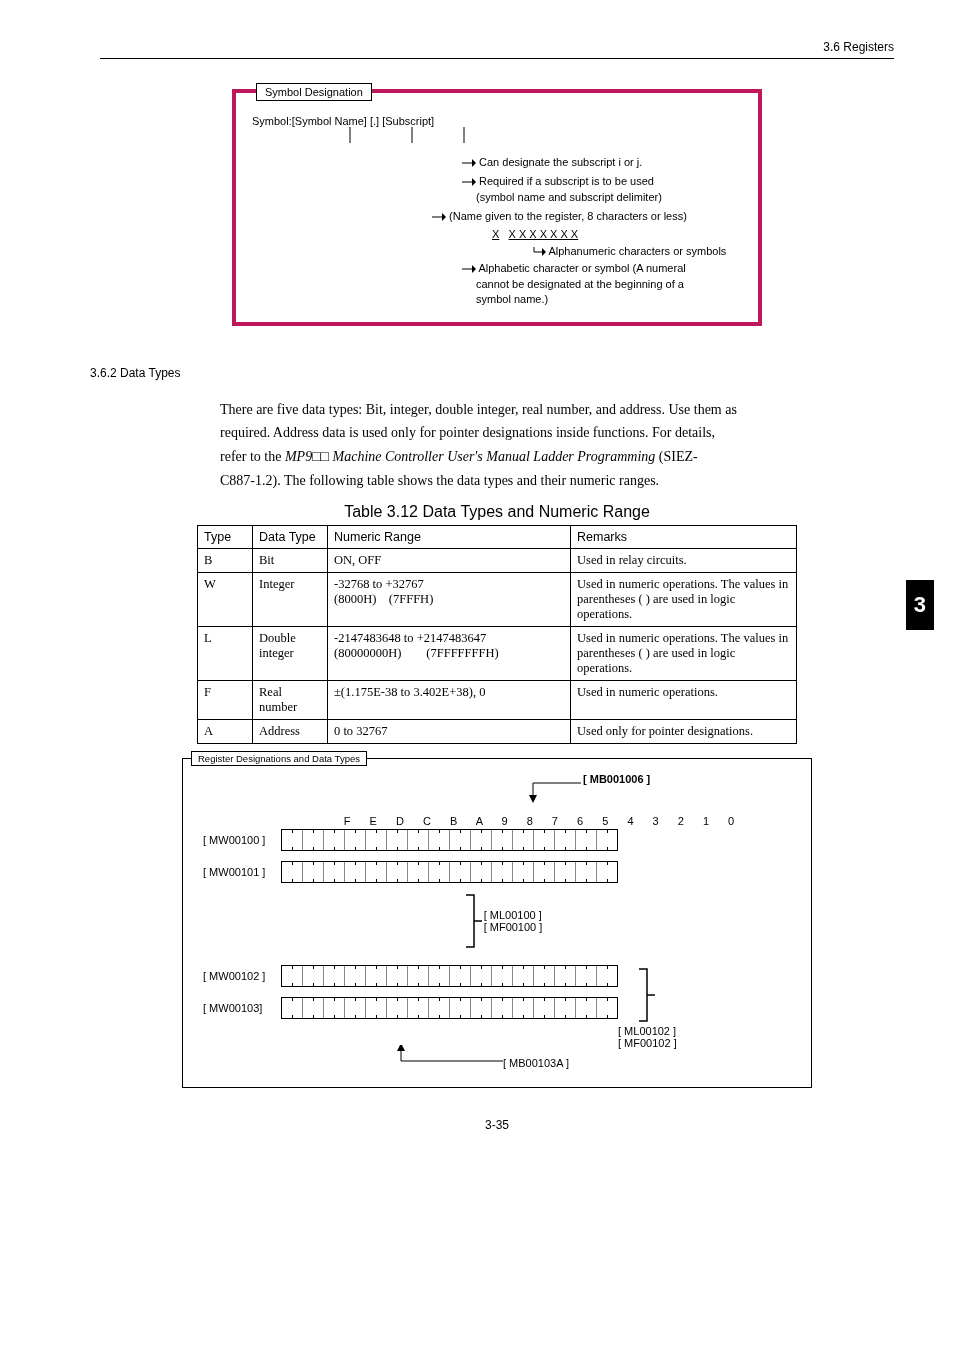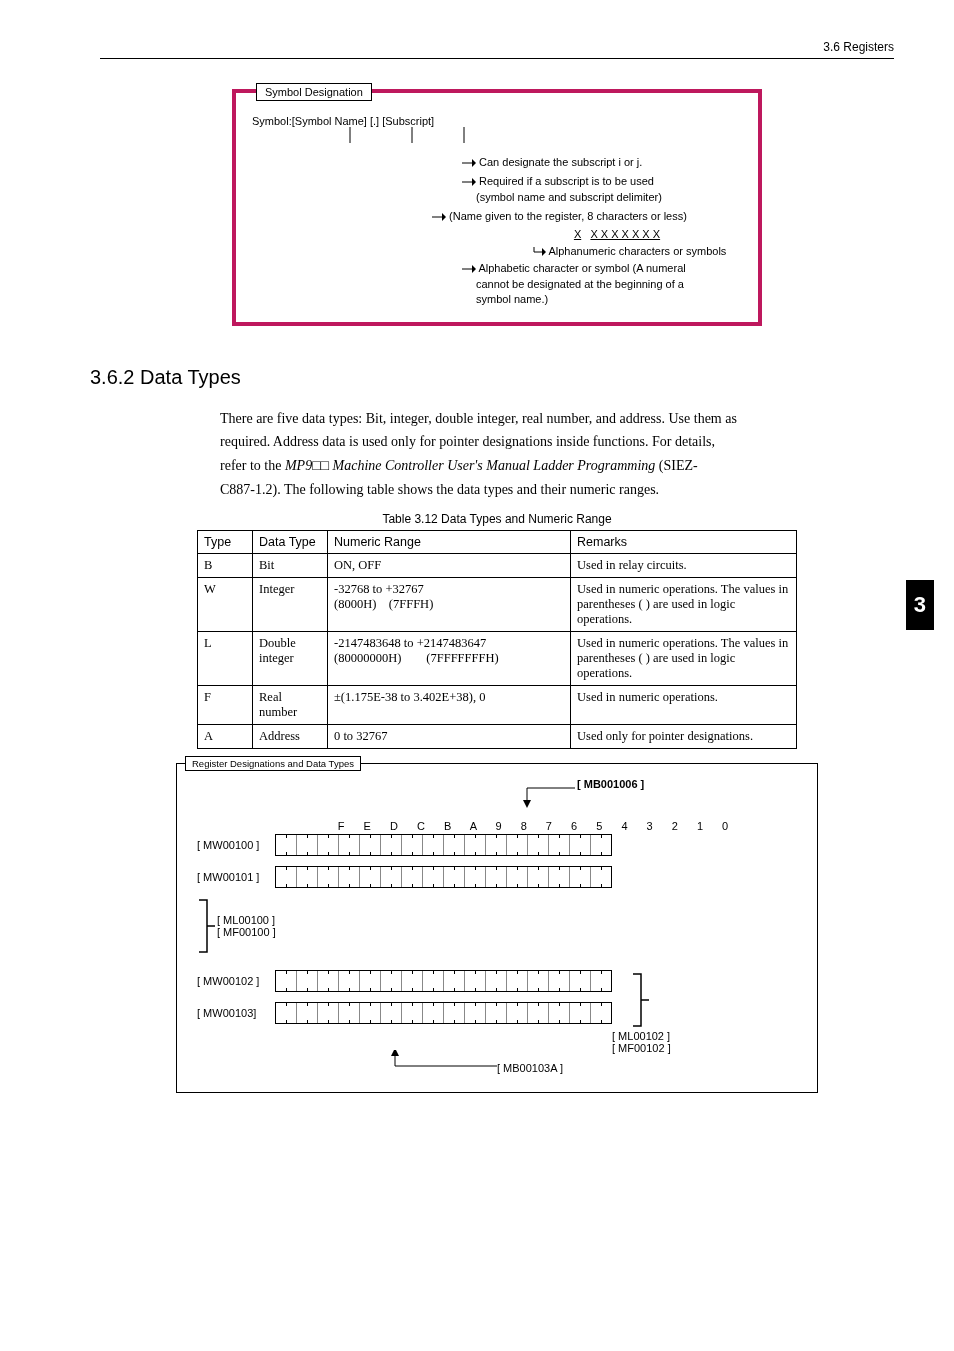--- a/index.html
+++ b/index.html
@@ -45,33 +45,33 @@
     margin-top: 10px;
   }
   .arrows {
     padding-left: 210px;
     margin-top: 6px;
     line-height: 1.4;
   }
   .arrow-row svg { vertical-align: middle; }
   h2.section {
     font-family: Arial, sans-serif;
-    font-size: 20px;
+    font-size: 12px;
     font-weight: normal;
     margin: 0 0 18px -10px;
   }
   .bodytext {
     margin-left: 120px;
     line-height: 1.7;
     font-size: 14px;
   }
   .tablecap {
     text-align: center;
     font-family: Arial, sans-serif;
-    font-size: 12px;
+    font-size: 16px;
     margin: 10px 0 4px 0;
   }
   table.data {
     border-collapse: collapse;
     margin: 0 auto;
     width: 600px;
     font-size: 12.5px;
   }
   table.data th, table.data td {
     border: 1px solid #000;
@@ -92,21 +92,21 @@
     color: #fff;
     font-family: Arial, sans-serif;
     font-size: 22px;
     padding: 12px 8px;
     font-weight: bold;
   }
   .regbox {
     border: 1px solid #000;
     width: 600px;
     margin: 14px auto 0 auto;
-    padding: 14px 20px 14px 20px;
+    padding: 14px 8px 14px 20px;
     position: relative;
     font-family: Arial, sans-serif;
     font-size: 11px;
   }
   .regbox .boxtitle {
     border: 1px solid #000;
     display: inline-block;
     padding: 1px 6px;
     position: absolute;
     top: -8px;
@@ -191,21 +191,21 @@
         <span>Required if a subscript is to be used</span><br>
         <span style="margin-left:14px;">(symbol name and subscript delimiter)</span>
       </div>
       <div class="arrow-row" style="margin-top:4px;margin-left:-30px;">
         <svg width="14" height="10">
             <line x1="0" y1="5" x2="10" y2="5" stroke="#000"></line>
             <polygon points="10,1 14,5 10,9"></polygon>
           </svg>
         <span>(Name given to the register, 8 characters or less)</span>
       </div>
-      <div style="margin-left:30px;margin-top:2px;text-align:center;">
+      <div style="margin-left:30px;margin-top:2px;">
         <span style="text-decoration:underline;">X</span>&nbsp;&nbsp;
         <span style="text-decoration:underline;">X X X X X X X</span>
       </div>
       <div class="arrow-row" style="margin-left:70px;margin-top:2px;">
         <svg width="14" height="10">
             <polyline points="2,0 2,5 10,5" fill="none" stroke="#000"></polyline>
             <polygon points="10,1 14,5 10,9"></polygon>
           </svg>
         <span>Alphanumeric characters or symbols</span>
       </div>
@@ -327,21 +327,21 @@
               <div></div>
               <div></div>
               <div></div>
               <div></div>
               <div></div>
               <div></div>
               <div></div>
           </div>
         </div>
       </div>
-      <div style="display:flex;align-items:center;">
+      <div style="display:flex;align-items:center;justify-content:center;">
         <svg width="20" height="60">
           <path d="M2 4 H10 V56 H2 M10 30 H18" fill="none" stroke="#000" stroke-width="1.5"></path>
         </svg>
         <div>
           <div>[ ML00100 ]</div>
           <div>[ MF00100 ]</div>
         </div>
       </div>
     </div>
 
@@ -404,13 +404,14 @@
     <div style="position:relative;height:24px;">
       <svg style="position:absolute;left:190px;top:-4px;" width="120" height="24">
         <polygon points="4,6 12,6 8,-2"></polygon>
         <line x1="8" y1="4" x2="8" y2="16" stroke="#000"></line>
         <line x1="8" y1="16" x2="110" y2="16" stroke="#000"></line>
       </svg>
       <div style="position:absolute;left:300px;top:8px;">[ MB00103A ]</div>
     </div>
   </div>
 
+  <div class="footer">3-35</div>
 </div>
 
 </body></html>

